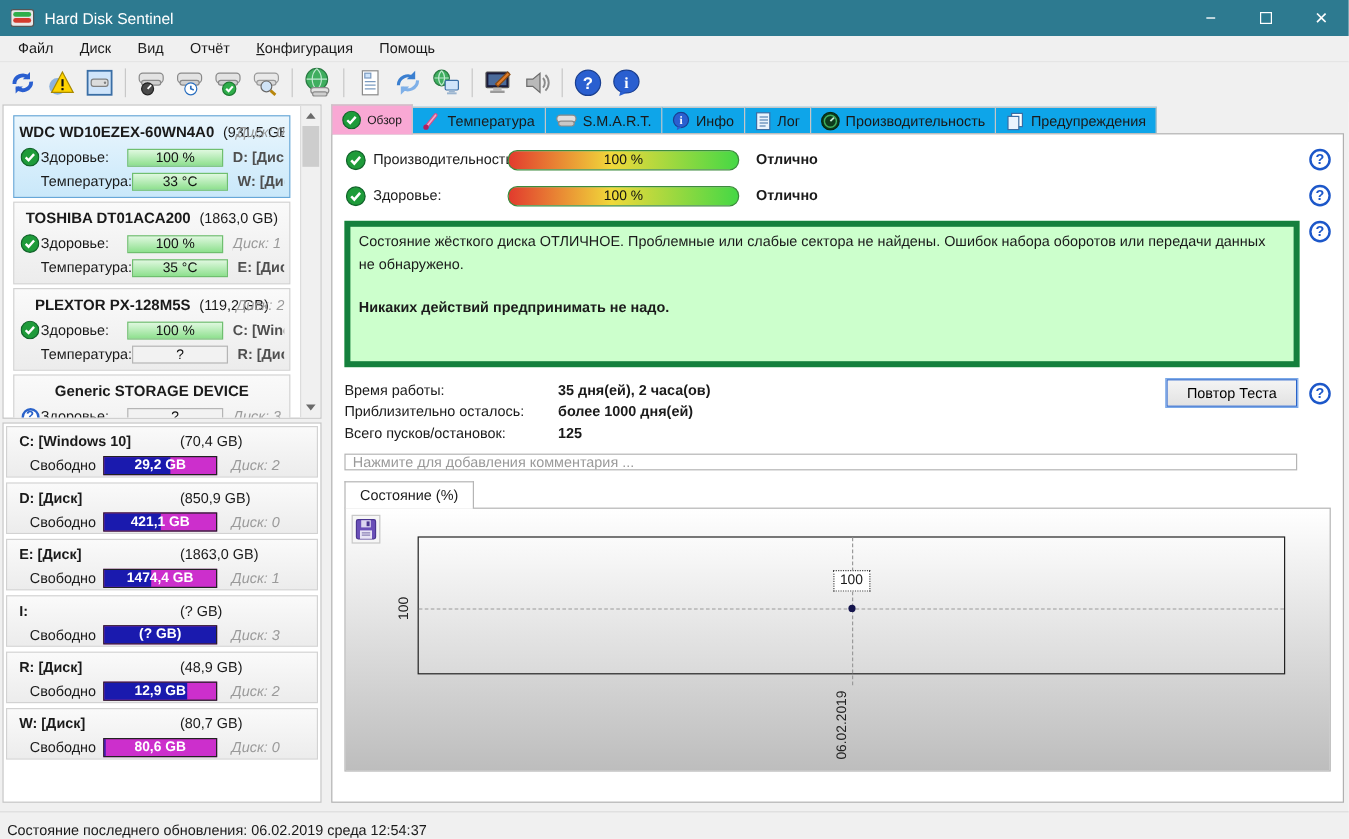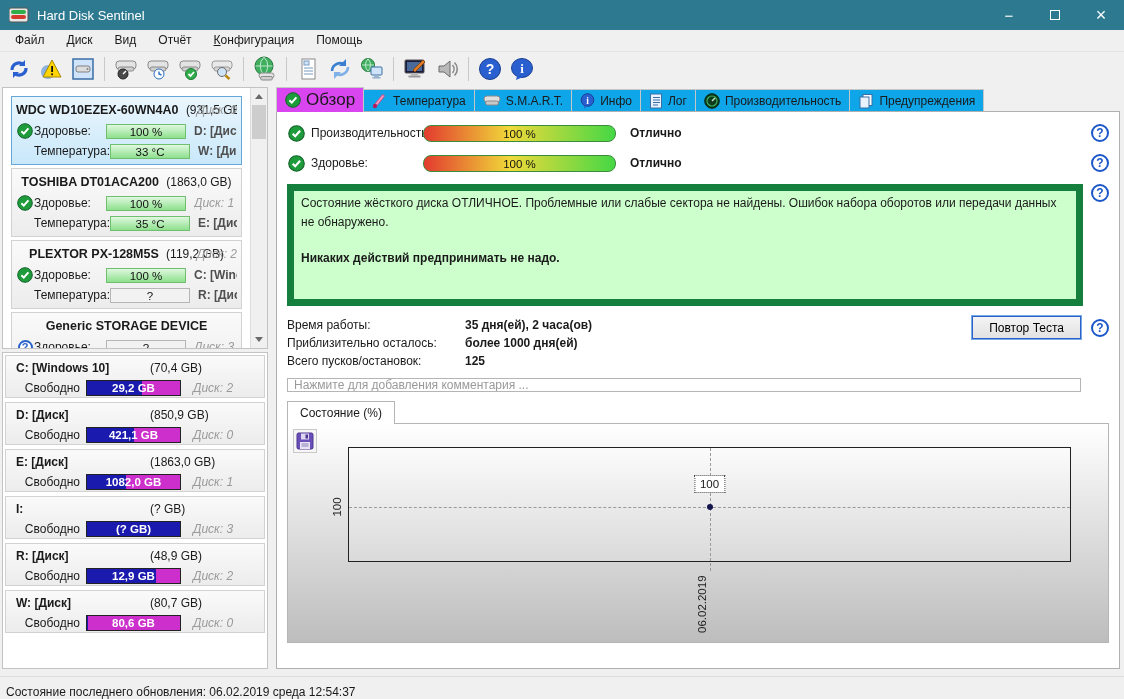--- a/index.html
+++ b/index.html
@@ -66,32 +66,32 @@
   .fs-bar { flex:0 0 95px; height:16px; border:1px solid #222; background:#cc2fcc; position:relative; }
   .fs-used { position:absolute; left:0; top:0; bottom:0; background:#1a1aae; }
   .fs-text { position:absolute; inset:0; text-align:center; line-height:15px; color:#fff; font-weight:bold; font-size:11.5px; }
   .part-disknum { margin-left:12px; font-style:italic; color:#9a9a9a; }
 
   
   .main { flex:1; margin:2px 4px 6px 8px; display:flex; flex-direction:column; }
   .tabbar { display:flex; align-items:flex-end; height:25px; }
   .tab { display:flex; align-items:center; gap:5px; padding:0 8px; height:23px; background:#0ea5e9; border:1px solid #c6c6c6; border-left:none; font-size:12px; }
   .tab:first-child { border-left:1px solid #c6c6c6; }
-  .tab.active { height:25px; background:#d946ef; border-bottom:none; position:relative; z-index:2; font-size:17px; }
+  .tab.active { height:25px; background:#f9a8d4; border-bottom:none; position:relative; z-index:2; font-size:10px; }
   .main-body { flex:1; background:#fff; border:1px solid #b0b0b0; margin-top:-1px; padding:8px 10px 6px 10px; position:relative; }
 
   .meter-row { display:flex; align-items:center; margin:4px 0 12px 0; }
   .meter-row .row-icon { margin-right:6px; }
   .meter-label { width:112px; }
   .grad-bar { width:193px; height:17px; border:1px solid #3d8b3d; border-radius:8px; background:linear-gradient(to right,#e23b2e,#f0d93a 45%,#45d845); text-align:center; line-height:16px; font-size:11.5px; color:#111; }
   .rating { font-weight:bold; margin-left:14px; }
   .help-icon { width:18px; height:18px; border:2px solid #1c57c9; border-radius:50%; background:#fff; color:#1c57c9; font-weight:bold; font-size:12px; display:flex; align-items:center; justify-content:center; margin-left:auto; flex:0 0 18px; }
 
   .msg-row { display:flex; align-items:flex-start; margin:2px 0 10px 0; }
-  .msg-box { flex:1; height:122px; background:#ccffcc; border:7px solid #15803d; padding:3px 7px; line-height:1.55; overflow:hidden; }
+  .msg-box { flex:1; height:122px; background:#ccffcc; border:5px solid #15803d; padding:3px 7px; line-height:1.55; overflow:hidden; }
   .msg-bold { font-weight:bold; margin-top:18px; }
   .msg-row .help-icon { margin-left:8px; }
 
   .stats-row { display:flex; align-items:flex-start; }
   .stats-table { flex:1; }
   .stat-line { display:flex; height:18px; line-height:18px; }
   .stat-label { width:178px; }
   .stat-value { font-weight:bold; }
   .retest-btn { padding:2px 16px; height:23px; background:linear-gradient(#f4f4f4,#e2e2e2); border:1px solid #2a62c9; outline:1px solid #7aa9e8; font-size:12px; margin-right:10px; font-family:"Liberation Sans", sans-serif; }
   .stats-right { display:flex; align-items:center; }
@@ -415,21 +415,21 @@
 
       <div class="part-card">
         <div class="part-row1">
           <span class="part-drive">E: [Диск]</span>
           <span class="part-size">(1863,0 GB)</span>
         </div>
         <div class="part-row2">
           <span class="free-label">Свободно</span>
           <span class="fs-bar">
               <span class="fs-used" style="width: 42%;"></span>
-              <span class="fs-text">1082,0 GB</span>
+              <span class="fs-text">1474,4 GB</span>
             </span>
           <span class="part-disknum">Диск: 1</span>
         </div>
       </div>
 
       <div class="part-card">
         <div class="part-row1">
           <span class="part-drive">I:</span>
           <span class="part-size">(? GB)</span>
         </div>

